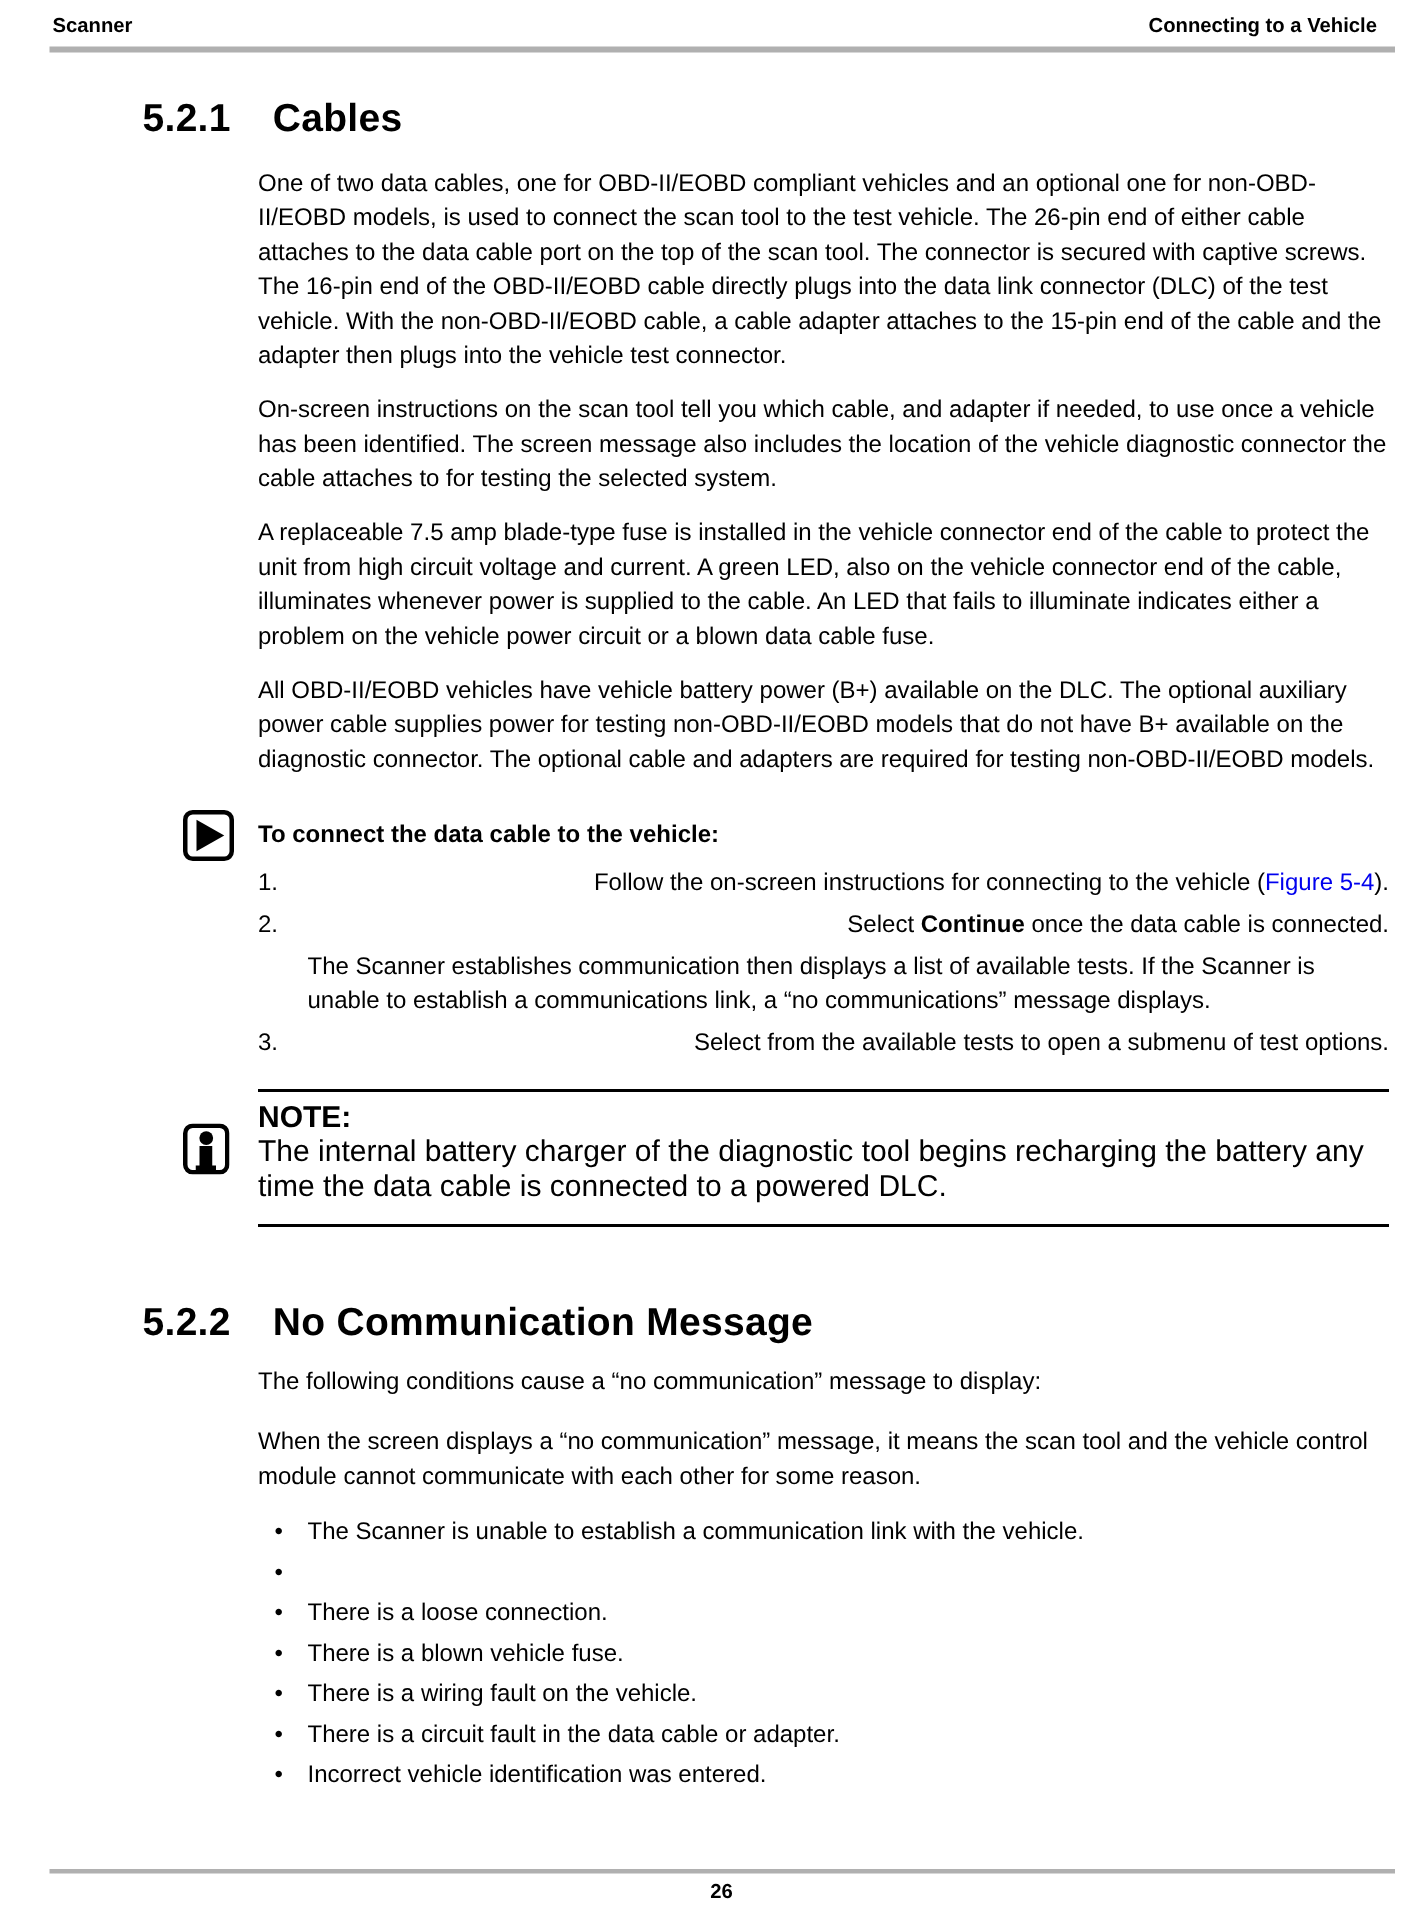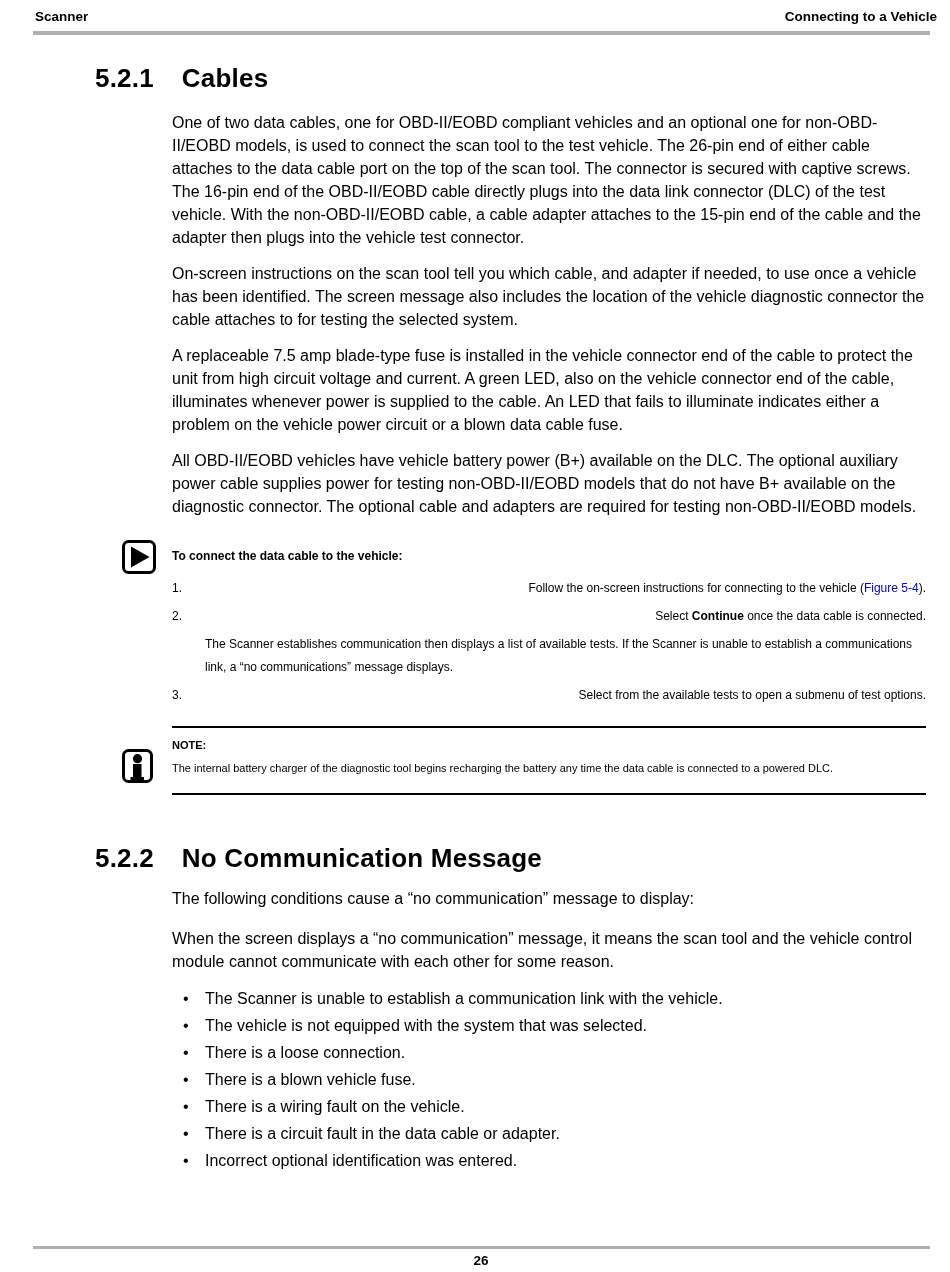--- a/index.html
+++ b/index.html
@@ -10,21 +10,21 @@
     height: 1272px;
     background: #ffffff;
     font-family: "Liberation Sans", sans-serif;
     color: #000000;
     overflow: hidden;
   }
   
   .header {
     display: flex;
     justify-content: space-between;
-    padding: 9px 13px 0 35px;
+    padding: 9px 32px 0 35px;
     font-size: 13.5px;
     font-weight: bold;
     align-items: flex-end;
   }
   .header-rule {
     height: 4px;
     background: #b0b0b0;
     margin: 7px 20px 0 33px;
   }
   
@@ -40,21 +40,21 @@
   .para {
     margin: 13px 24px 0 172px;
     font-size: 16px;
     line-height: 23px;
   }
   .para.first { margin-top: 17px; }
   
   .procedure {
     position: relative;
     margin: 20px 24px 0 172px;
-    font-size: 12px;
+    font-size: 16px;
     line-height: 23px;
   }
   .proc-icon {
     position: absolute;
     left: -50px;
     top: 2px;
     width: 34px;
     height: 34px;
   }
   .proc-title { font-weight: bold; padding-top: 7px; }
@@ -65,21 +65,21 @@
   .step-detail { margin: 5px 0 0 33px; }
   .fig-link { color: #0000ee; text-decoration: none; cursor: pointer; }
   .bold-inline { font-weight: bold; }
   
   .note {
     position: relative;
     margin: 19px 24px 0 172px;
     border-top: 2px solid #000;
     border-bottom: 2px solid #000;
     padding: 6px 0 13px;
-    font-size: 11px;
+    font-size: 20px;
     line-height: 23px;
   }
   .note-icon {
     position: absolute;
     left: -50px;
     top: 21px;
     width: 31px;
     height: 34px;
   }
   .note-label { font-weight: bold; }
@@ -170,41 +170,40 @@
   <p class="para">The following conditions cause a “no communication” message to display:</p>
   <p class="para first">When the screen displays a “no communication” message, it means the scan tool and the vehicle control module cannot communicate with each other for some reason.</p>
 
   <div class="bullets">
     <div class="bullet-row">
       <span class="bullet-dot">•</span>
       <span>The Scanner is unable to establish a communication link with the vehicle.</span>
     </div>
     <div class="bullet-row">
       <span class="bullet-dot">•</span>
-      <span>The vehicle is not equipped with the system that was selected.</span>
     </div>
     <div class="bullet-row">
       <span class="bullet-dot">•</span>
       <span>There is a loose connection.</span>
     </div>
     <div class="bullet-row">
       <span class="bullet-dot">•</span>
       <span>There is a blown vehicle fuse.</span>
     </div>
     <div class="bullet-row">
       <span class="bullet-dot">•</span>
       <span>There is a wiring fault on the vehicle.</span>
     </div>
     <div class="bullet-row">
       <span class="bullet-dot">•</span>
       <span>There is a circuit fault in the data cable or adapter.</span>
     </div>
     <div class="bullet-row">
       <span class="bullet-dot">•</span>
-      <span>Incorrect optional identification was entered.</span>
+      <span>Incorrect vehicle identification was entered.</span>
     </div>
   </div>
 
 
   <div class="footer-rule"></div>
   <div class="footer-num">26</div>
 
 </div>
 
 </body></html>

